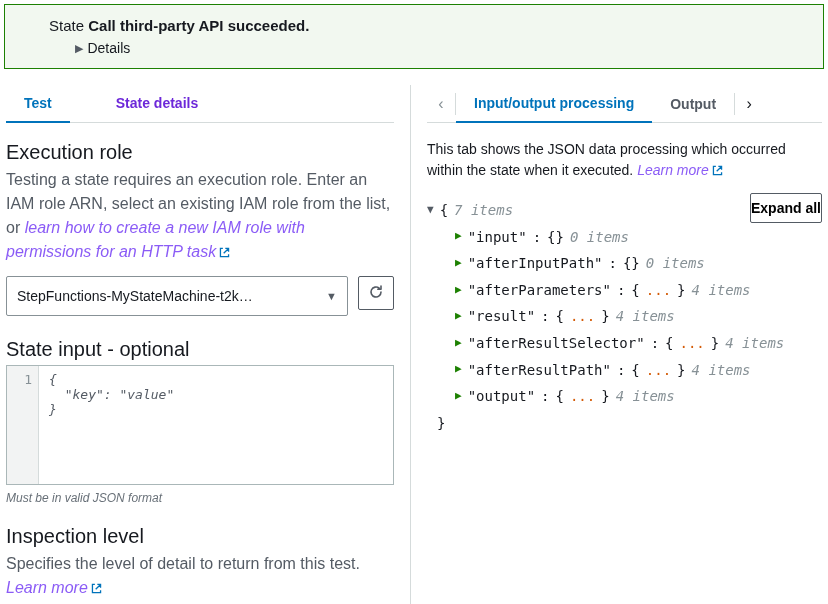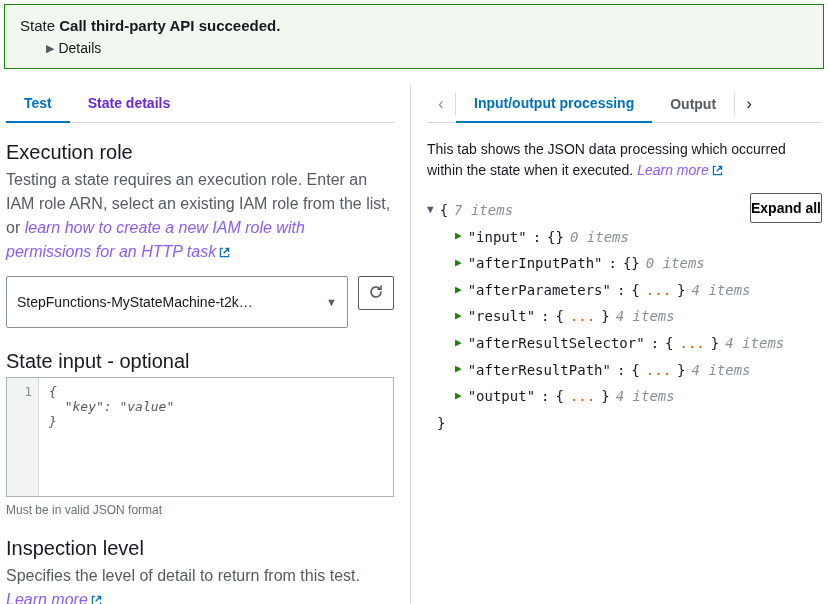--- a/index.html
+++ b/index.html
@@ -6,66 +6,66 @@
 body {
   font-family: "Amazon Ember", "Helvetica Neue", Arial, sans-serif;
   font-size: 14px;
   color: #16191f;
   background: #fff;
   width: 828px;
 }
 .banner {
   border: 1px solid #1d8102;
   background: #f2f8f0;
-  padding: 12px 3px;
+  padding: 12px 32px;
   margin: 4px 4px 16px 4px;
 }
 .banner-row { display: flex; align-items: center; gap: 12px; }
 .banner-title { font-size: 15px; font-weight: 400; }
 .banner-title strong { font-weight: 700; }
 .banner-details { margin-left: 38px; margin-top: 6px; display: flex; align-items: center; gap: 4px; font-size: 14px; cursor: pointer; }
 .banner-details .tri { font-size: 11px; color: #545b64; }
 .columns { display: flex; gap: 0; }
 .col-left { width: 410px; padding: 0 16px 16px 6px; }
 .col-right { flex: 1; padding: 0 6px 16px 16px; border-left: 1px solid #d5dbdb; }
-.tabs { display: flex; border-bottom: 1px solid #d5dbdb; margin-bottom: 18px; }
+.tabs { display: flex; border-bottom: 1px solid #d5dbdb; margin-bottom: 18px; gap: 28px; }
 .tab { padding: 10px 18px; font-size: 14px; font-weight: 700; color: #6d28d9; cursor: pointer; }
 .tab.active { color: #0073bb; border-bottom: 2px solid #0073bb; margin-bottom: -1px; }
 .section-label { font-size: 20px; font-weight: 400; color: #16191f; margin-bottom: 4px; }
 .section-label .opt { font-weight: 400; }
 .helper { font-size: 16px; color: #545b64; line-height: 1.5; margin-bottom: 10px; }
 .link { color: #8b5cf6; text-decoration: none; cursor: pointer; font-style: italic; }
 .ext-icon { display: inline-block; vertical-align: -2px; margin-left: 2px; }
 .ext-icon svg { width: 13px; height: 13px; }
 .select-row { display: flex; gap: 10px; margin-bottom: 22px; }
 .select-box {
   flex: 1; border: 1px solid #879196; border-radius: 2px;
   padding: 6px 10px; display: flex; align-items: center; justify-content: space-between;
   background: #fff; cursor: pointer; font-size: 14px;
-  height: 52px; overflow: hidden;
+  height: 40px; overflow: hidden;
 }
 .select-box .caret { font-size: 11px; color: #545b64; }
 .icon-btn {
   width: 36px; height: 34px; border: 1px solid #545b64; border-radius: 2px;
   background: #fff; display: flex; align-items: center; justify-content: center; cursor: pointer;
 }
 .icon-btn svg { width: 16px; height: 16px; stroke: #545b64; }
 .code-editor {
   border: 1px solid #aab7b8; background: #fff; display: flex;
   height: 120px; margin-bottom: 6px;
 }
 .gutter {
   width: 32px; background: #f2f3f3; border-right: 1px solid #d5dbdb;
   padding: 6px 6px; text-align: right; font-family: Menlo, Monaco, Consolas, monospace; font-size: 13px; color: #879196;
 }
 .code {
   flex: 1; padding: 6px 10px; font-family: Menlo, Monaco, Consolas, monospace; font-size: 13px;
   font-style: italic; color: #545b64; white-space: pre;
 }
-.small-help { font-size: 12px; color: #687078; margin-bottom: 20px; }
+.small-help { font-size: 12px; color: #687078; margin-bottom: 20px; font-style: italic; }
 .select-big {
   border: 1px solid #879196; border-radius: 2px; padding: 6px 10px;
   display: flex; justify-content: space-between; align-items: center; cursor: pointer;
   width: 398px;
 }
 .select-big .inner { overflow: hidden; }
 .select-big .title { font-size: 14px; color: #16191f; }
 .select-big .sub { font-size: 12px; color: #687078; white-space: nowrap; overflow: hidden; text-overflow: ellipsis; max-width: 360px; }
 
 .rtabs { display: flex; align-items: center; border-bottom: 1px solid #d5dbdb; margin-bottom: 16px; }

